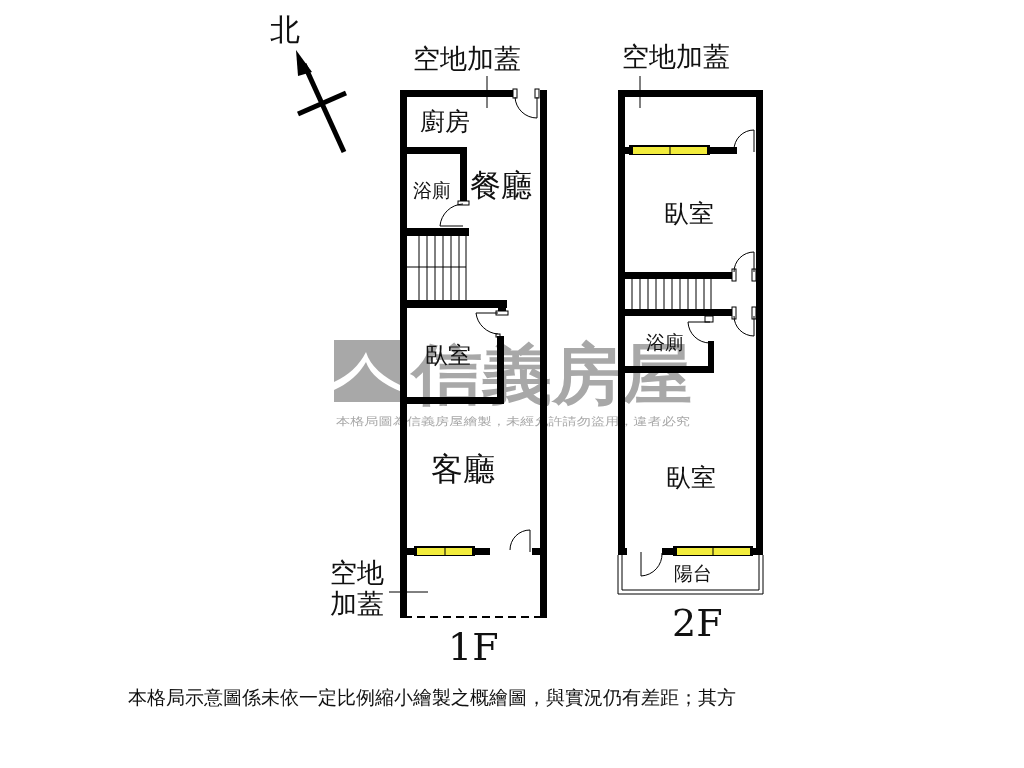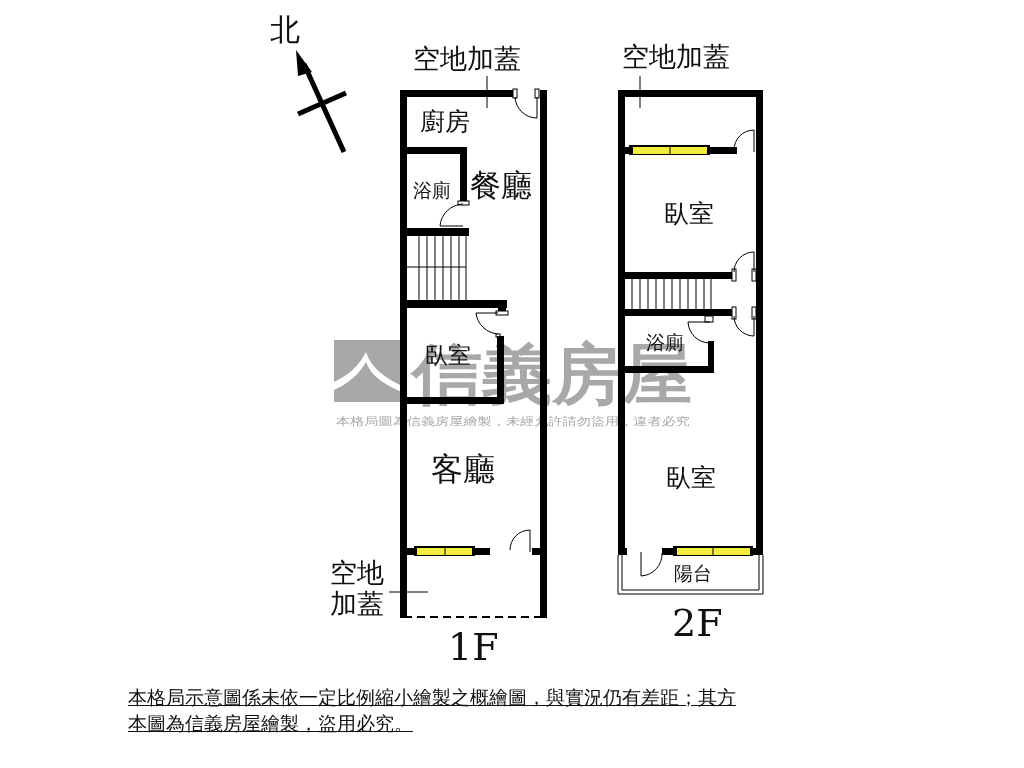--- a/index.html
+++ b/index.html
@@ -4,21 +4,21 @@
 <style>
   html, body { margin: 0; padding: 0; background: #ffffff; }
   body { width: 1024px; height: 768px; position: relative; overflow: hidden;
          font-family: "DejaVu Serif", "Liberation Serif", serif; }
   #plan { position: absolute; left: 0; top: 0; width: 1024px; height: 768px; }
   .lbl { font-family: "DejaVu Serif", "Liberation Serif", serif; fill: #111; }
   .wm-text { font-family: "DejaVu Sans", "Liberation Sans", sans-serif; fill: #a8a8a8; }
   .disclaimer { position: absolute; left: 128px; top: 684px; width: 800px;
                 font-family: "DejaVu Serif", "Liberation Serif", serif;
                 font-size: 19px; line-height: 26px; color: #111; }
-  .disclaimer div { white-space: nowrap; text-decoration: underline; }
+  .disclaimer div { white-space: nowrap; }
 </style>
 </head>
 <body>
 
 <svg id="plan" viewBox="0 0 1024 768" xmlns="http://www.w3.org/2000/svg">
 
   <g>
     <g>
       <rect x="334" y="340" width="68" height="62" fill="#a8a8a8"></rect>
       <path d="M334 382 Q356 372 366 352 Q372 372 402 386 L402 392 Q372 380 366 362 Q356 380 334 390 Z" fill="#ffffff"></path>
@@ -159,14 +159,13 @@
     <text class="lbl" x="664" y="222" font-size="25">臥室</text>
     <text class="lbl" x="646" y="349" font-size="19">浴廁</text>
     <text class="lbl" x="666" y="486" font-size="25">臥室</text>
     <text class="lbl" x="674" y="580" font-size="19">陽台</text>
     <text class="lbl" x="672" y="636" font-size="38">2F</text>
   </g>
 </svg>
 
 <div class="disclaimer">
   <div>本格局示意圖係未依一定比例縮小繪製之概繪圖，與實況仍有差距；其方</div>
-  <div>本圖為信義房屋繪製，盜用必究。</div>
 </div>
 
 </body></html>

